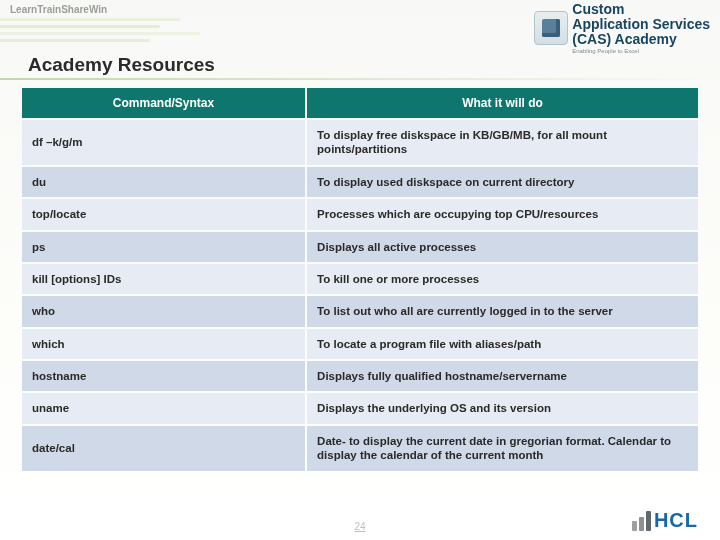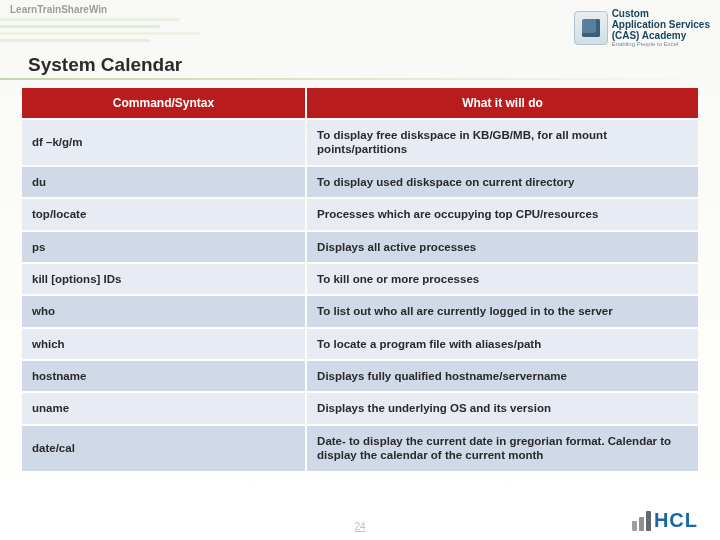--- a/index.html
+++ b/index.html
@@ -65,21 +65,21 @@
     border: 1px solid #b0c4cc;
     border-radius: 4px;
     background: linear-gradient(#e8eef0,#d2dfe4);
     display:flex;align-items:center;justify-content:center;
   }
   .cube-inner {
     width:18px;height:18px;background:#5a7f9a;border-radius:2px;
     box-shadow: inset -4px -4px 0 #3a5f7a;
   }
   .cas-text { line-height:1.1; font-weight:bold; color:#1a4560; }
-  .cas-text .main { font-size:10px; }
+  .cas-text .main { font-size:14px; }
   .cas-text .sub { font-size:6px; font-weight:normal; color:#7a8a90; }
   .logo-tc { text-align:center; }
   .tc-tri {
     width:0;height:0;margin:0 auto 2px;
     border-left:10px solid transparent;
     border-right:10px solid transparent;
     border-bottom:16px solid #69a82f;
     position:relative;
   }
   .tc-dot { width:5px;height:5px;border-radius:50%;background:#c04040;position:absolute;top:4px;left:-2px; }
@@ -104,21 +104,21 @@
 
   
   .tbl-wrap { padding: 0 20px; }
   table {
     width: 100%;
     border-collapse: separate;
     border-spacing: 2px;
     table-layout: fixed;
   }
   th {
-    background: #b91c1c;
+    background: #0f766e;
     color: #ffffff;
     font-size: 12px;
     font-weight: bold;
     padding: 8px 10px;
     text-align: center;
     margin-top: 38px;
   }
   th:first-child { width: 42%; }
   td {
     font-size: 11.5px;
@@ -184,21 +184,21 @@
       <div class="cas-text">
         <div class="main">Custom</div>
         <div class="main">Application Services</div>
         <div class="main">(CAS) Academy</div>
         <div class="sub">Enabling People to Excel</div>
       </div>
     </div>
   </div>
 </div>
 
-<div class="title">System Calendar</div>
+<div class="title">Academy Resources</div>
 <div class="title-underline"></div>
 
 <div class="tbl-wrap">
   <table>
     <thead>
       <tr>
         <th>Command/Syntax</th>
         <th>What it will do</th>
       </tr>
     </thead>

